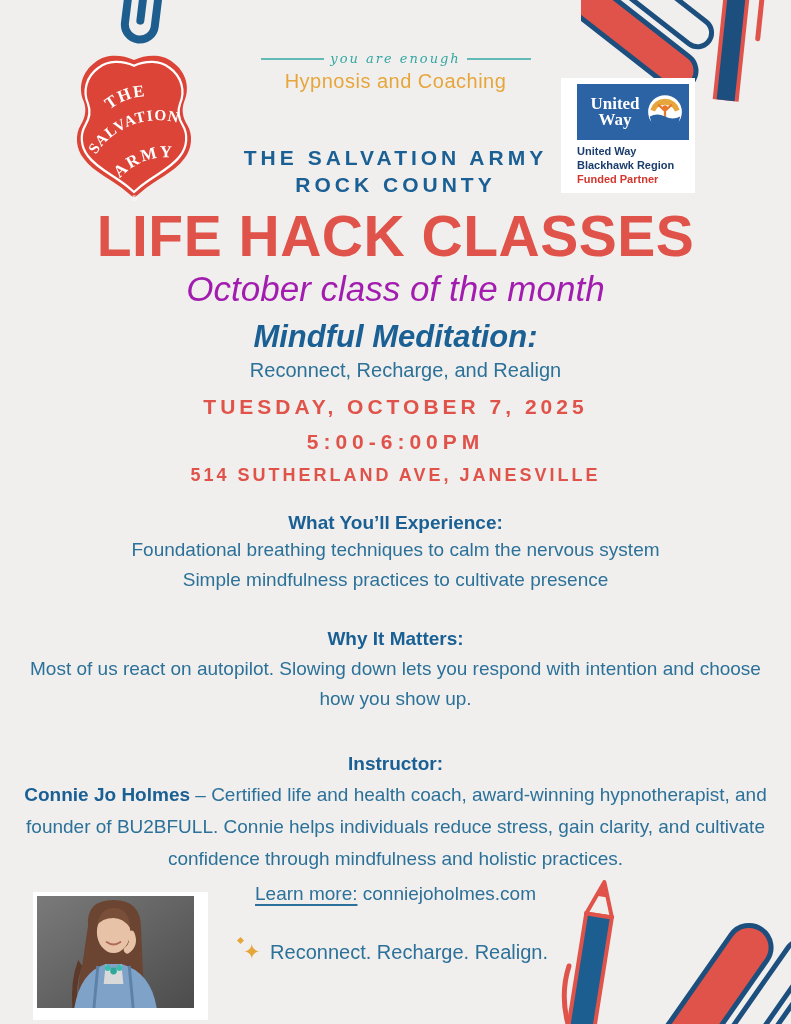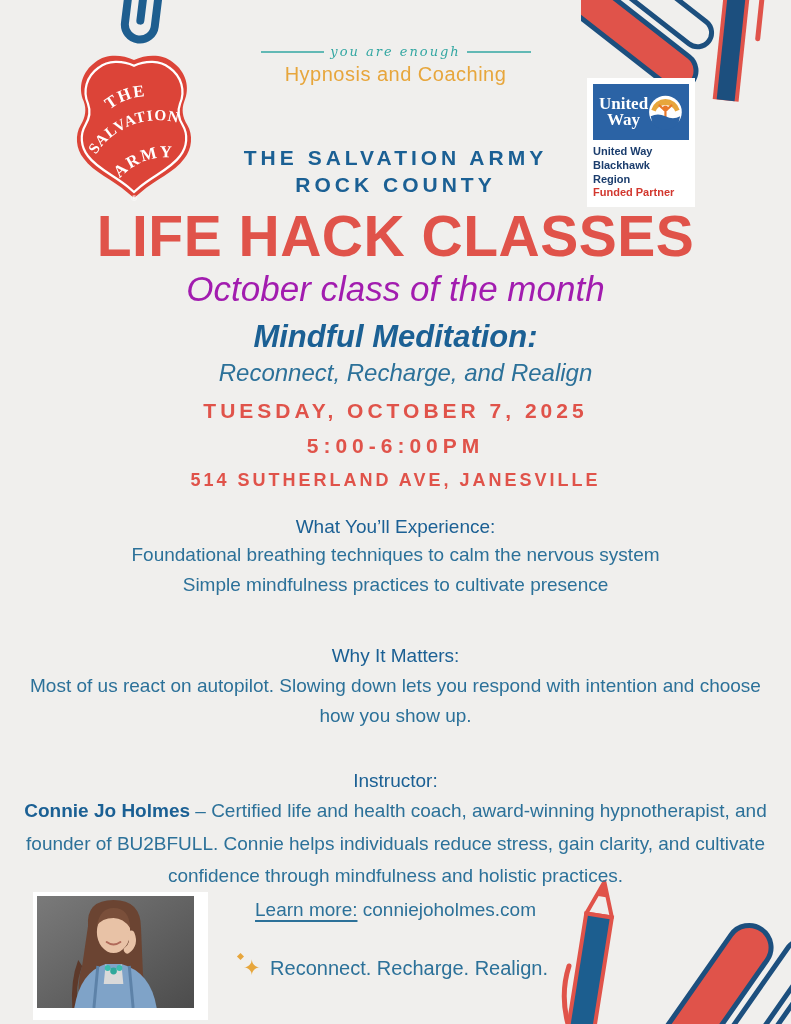--- a/index.html
+++ b/index.html
@@ -18,46 +18,46 @@
 
   
   .sa-shield { position:absolute; left:68px; top:54px; }
   .sa-shield text { font-family:"Liberation Serif","DejaVu Serif",serif; fill:#fff; font-weight:bold; }
 
   .bu2b { position:absolute; left:50%; top:34px; transform:translateX(-50%); width:270px; text-align:center; }
   .bu2b-word { font-size:41px; font-weight:600; letter-spacing:1px; line-height:1; white-space:nowrap; }
   .bu2b-gold { color:#E7A63C; }
   .bu2b-teal { color:#33A7A2; }
   .bu2b-reg { font-size:13px; vertical-align:top; color:#E7A63C; }
-  .bu2b-tagrow { display:flex; align-items:center; gap:6px; margin-top:10px; }
+  .bu2b-tagrow { display:flex; align-items:center; gap:6px; margin-top:17px; }
   .bu2b-tagrow .rule { flex:1; height:2px; background:#33A7A2; opacity:.75; }
   .bu2b-tagline { color:#33A7A2; font-family:"DejaVu Serif",serif; font-style:italic; font-size:13px; letter-spacing:2px; white-space:nowrap; }
   .bu2b-sub { color:#E7A63C; font-size:20px; font-weight:500; margin-top:4px; letter-spacing:.5px; white-space:nowrap; }
 
-  .uw-box { position:absolute; right:96px; top:78px; width:108px; background:#fff; padding:6px 6px 7px 6px; }
+  .uw-box { position:absolute; right:96px; top:78px; width:134px; background:#fff; padding:6px 6px 7px 16px; }
   .uw-brand { background:#2B63A5; display:flex; align-items:center; justify-content:space-between; padding:5px 6px; height:56px; }
   .uw-brand-text { color:#fff; font-family:"Liberation Serif","DejaVu Serif",serif; font-weight:bold; font-size:17px; line-height:.95; text-align:center; flex:1; }
   .uw-caption { margin-top:5px; font-size:11px; font-weight:bold; line-height:1.25; color:#1B3D6D; }
   .uw-caption .funded { color:#D2372E; }
 
   
   .content { position:absolute; top:144px; left:0; right:0; text-align:center; }
   .org-line { color:#1B6094; font-weight:bold; font-size:21px; letter-spacing:4px; line-height:1.3; }
   .main-title { color:#E0534A; font-weight:800; font-size:57px; letter-spacing:.5px; line-height:1.02; margin-top:8px; }
   .month-line { color:#a21caf; font-style:italic; font-size:35px; font-weight:500; line-height:1.15; margin-top:4px; }
   .class-name { color:#1B6094; font-style:italic; font-weight:bold; font-size:31px; line-height:1.15; margin-top:10px; }
-  .class-tagline { color:#2C7199; font-style:italic; font-size:24px; line-height:1.15; margin-top:4px;margin-left:20px; }
+  .class-tagline { color:#2C7199; font-size:20px; line-height:1.15; margin-top:4px;margin-left:20px; }
   .event-date { color:#E0534A; font-weight:bold; font-size:21px; letter-spacing:4px; margin-top:12px; line-height:1.2; }
   .event-time { color:#E0534A; font-weight:bold; font-size:21px; letter-spacing:5px; margin-top:10px; line-height:1.2; }
   .event-address { color:#E0534A; font-weight:bold; font-size:18px; letter-spacing:3px; margin-top:11px; line-height:1.2; }
 
-  .section-heading { color:#1B6094; font-weight:normal; font-size:19px; line-height:1.3; }
+  .section-heading { color:#1B6094; font-weight:bold; font-size:19px; line-height:1.3; }
   .body-line, .body-para { color:#2C7199; font-size:19px; line-height:1.58; }
   .exp-heading { margin-top:24px; }
-  .why-heading { margin-top:44px; }
+  .why-heading { margin-top:32px; }
   .why-para { max-width:738px; margin:2px auto 0; }
   .instr-heading { margin-top:38px; }
   .instr-para { max-width:760px; margin:2px auto 0; line-height:1.7; }
   .instr-name { color:#1B6094; font-weight:bold; }
   .learn-line { color:#2C7199; font-size:19px; line-height:1.7; margin-top:2px; }
   .learn-label { text-decoration:underline; text-decoration-thickness:2px; text-underline-offset:4px; cursor:pointer; }
   .final-tagline { color:#2C7199; font-size:20px; margin-top:30px; }
   .sparkle { color:#E7A63C; font-size:21px; position:relative; margin-right:4px; }
   .sparkle::before { content:""; position:absolute; left:-5px; top:-2px; width:5px; height:5px; background:#E7A63C; transform:rotate(45deg); }
 

